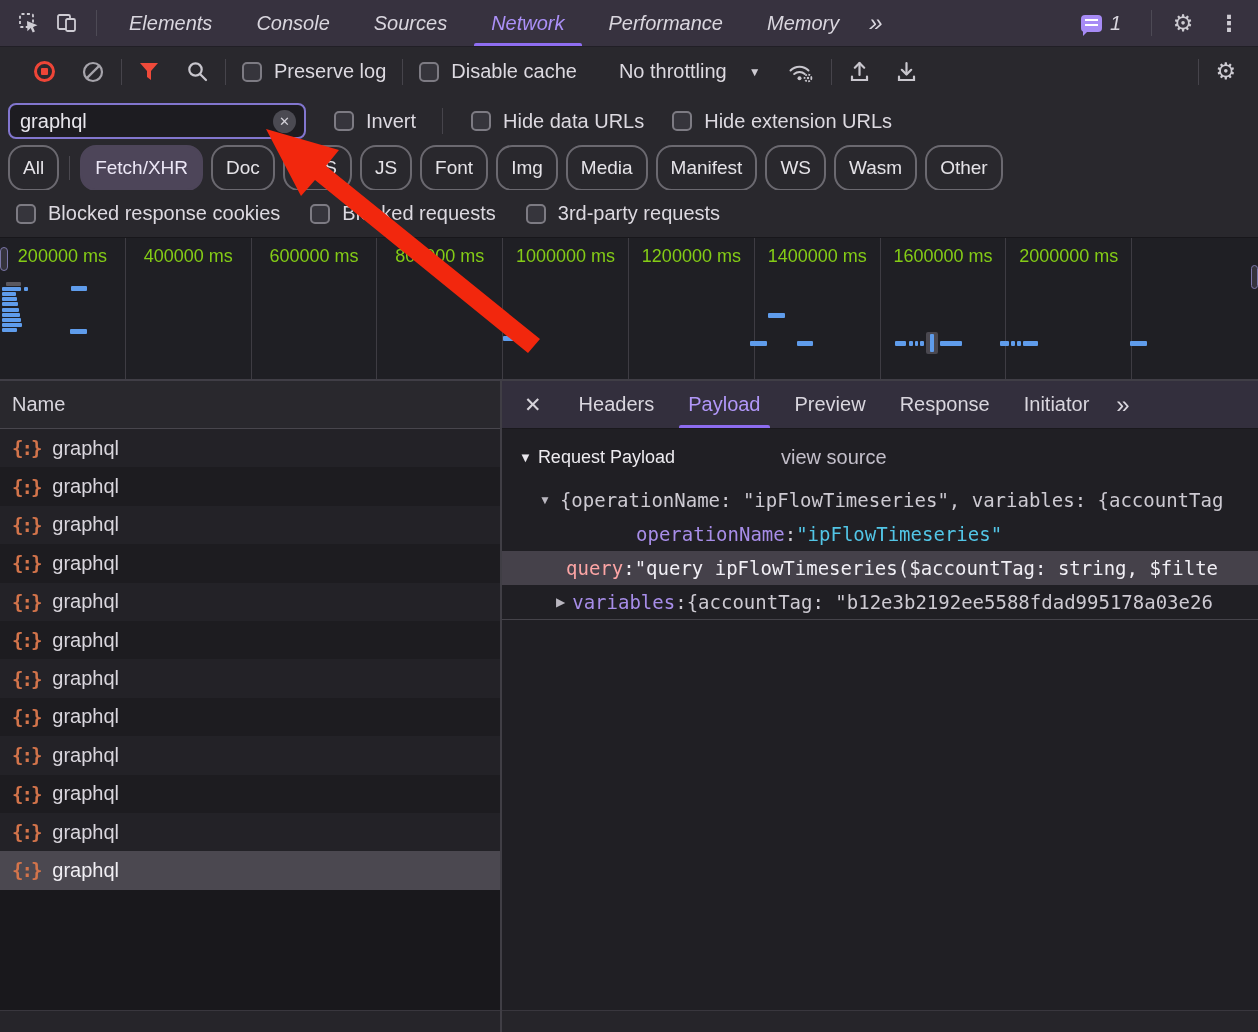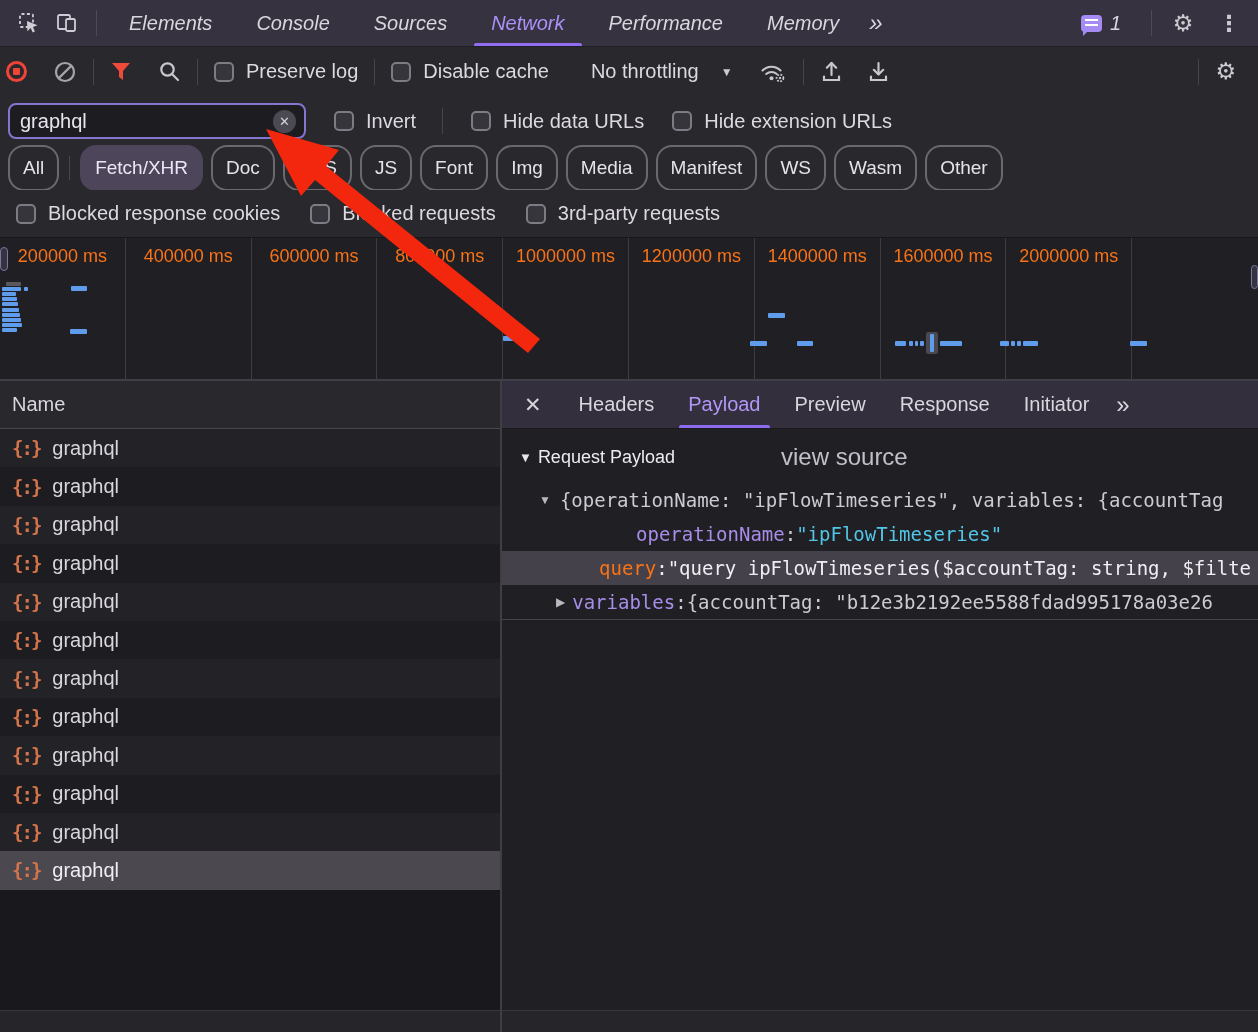--- a/index.html
+++ b/index.html
@@ -28,21 +28,21 @@
   .issues-badge::before { content:""; position:absolute; left:4px; right:4px; top:4px; height:2px; background:#fff; box-shadow:0 5px 0 #fff; }
   .issues-badge::after { content:""; position:absolute; left:2px; bottom:-4px; border:4px solid transparent; border-top-color:#a78bf5; border-left-color:#a78bf5; }
   .issues-count { font-size:20px; color:#d9d6de; }
   #tabbar .sep.right { margin:0 14px; }
   .gear-glyph { font-family:"DejaVu Sans", sans-serif; font-size:23px; color:#cdcbd2; line-height:1; }
   .kebab-glyph { font-family:"DejaVu Sans", sans-serif; font-size:22px; font-weight:bold; color:#cdcbd2; padding:0 6px; margin-left:12px; }
   .tb-iconbtn.gear { margin:0; }
 
   
   #nettoolbar { position:absolute; left:0; top:47px; width:1258px; height:49px;
-    background:#29282d; display:flex; align-items:center; padding-left:6px; }
+    background:#29282d; display:flex; align-items:center; padding-left:34px; }
   .rec-btn { width:21px; height:21px; border:3px solid #ee4537; border-radius:50%; position:relative; flex:0 0 auto; }
   .rec-btn::after { content:""; position:absolute; inset:4px; background:#ee4537; border-radius:1px; }
   #nettoolbar > * { margin-right:0; }
   .tbi { display:flex; align-items:center; justify-content:center; flex:0 0 auto; }
   #nettoolbar .sep { margin:0 16px; }
   .mr28 { margin-right:28px !important; }
   .cb { width:20px; height:20px; border:2px solid #7d7b83; border-radius:5px; background:#36353c; flex:0 0 auto; }
   .cb-label { margin-left:12px; font-size:20px; color:#dcd9e0; white-space:nowrap; }
   .cb-group { display:flex; align-items:center; }
   .throttle { display:flex; align-items:center; margin-left:14px; }
@@ -72,21 +72,21 @@
   
   #blockedrow { position:absolute; left:0; top:190px; width:1258px; height:47px;
     background:#29282d; display:flex; align-items:center; padding-left:16px; }
   #blockedrow .cb-group { margin-right:30px; }
 
   
   #timeline { position:absolute; left:0; top:237px; width:1258px; height:144px;
     background:#1f1f24; border-top:1px solid #18171b; border-bottom:2px solid #403e46; overflow:hidden; }
   #timeline-columns { display:flex; height:100%; }
   .tl-col { width:125.8px; flex:0 0 auto; border-right:1px solid #3e3c43; padding-top:6px; text-align:center; overflow:hidden; }
-  .tl-label { font-size:18px; color:#f97316; white-space:nowrap; }
+  .tl-label { font-size:18px; color:#84cc16; white-space:nowrap; }
   #timeline-bars { position:absolute; left:0; top:0; width:100%; height:100%; }
   .tl-bar { position:absolute; border-radius:1px; }
   .tl-bar.blue { background:#5f9ceb; }
   .tl-bar.gray { background:#5a585f; }
   .tl-bar.markerbox { background:#4a4850; border-radius:2px; }
   .tl-bar.markerbar { background:#5f9ceb; }
   .tl-bar.grip { background:#35333c; border:1.5px solid #7a76a8; border-radius:5px; }
 
   
   #leftpanel { position:absolute; left:0; top:381px; width:500px; bottom:0; background:#19181c; overflow:hidden; }
@@ -105,33 +105,33 @@
   #detail-tabs { height:48px; background:#332f3d; display:flex; align-items:stretch; border-bottom:1px solid #1a191d; }
   .close-x { display:flex; align-items:center; font-size:21px; color:#d6d3da; padding:0 20px 0 22px; }
   .dtab { display:flex; align-items:center; padding:0 17px; font-size:20px; color:#d9d6de; position:relative; }
   .dtab.active { color:#b197f8; }
   .dtab.active::after { content:""; position:absolute; left:8px; right:8px; bottom:0; height:3px; background:#8d6cf0; border-radius:2px 2px 0 0; }
   #detail-tabs .tab-chevrons { font-size:24px; padding:0 10px; }
 
   .rp-title-row { position:relative; margin-top:12px; height:32px; display:flex; align-items:center; }
   .rp-title-tri { font-size:13px; color:#e8e6ec; margin:0 6px 0 17px; }
   .rp-title { font-size:18px; font-weight:normal; color:#edebf0; }
-  .rp-viewsource { position:absolute; left:279px; top:0; line-height:32px; font-size:24px; color:#c3bfca; }
+  .rp-viewsource { position:absolute; left:279px; top:0; line-height:32px; font-size:20px; color:#c3bfca; }
 
   .ptree { margin-top:10px; border-bottom:1px solid #45434a; }
   .prow { height:34px; display:flex; align-items:center; white-space:nowrap; overflow:hidden; }
   .mono { font-family:"DejaVu Sans Mono", monospace; font-size:19px; }
   .gray { color:#cdcad2; }
   .key { color:#a78de8; }
   .cyan { color:#52c5e6; }
   .tri2 { font-size:12px; color:#bab7c0; margin-right:9px; }
   .preview-row { padding-left:37px; }
   .op-row { padding-left:100px;margin-left:34px; }
   .query-row { padding-left:64px; background:#45414a; }
-  .selkey { color:#f97316;margin-left:33px; } .selval { color:#f0eef4; }
+  .selkey { color:#fca5a5; } .selval { color:#f0eef4; }
   .var-row { padding-left:54px; }
   .var-row .tri2 { margin-right:7px; }
 
   #arrow-overlay { position:absolute; left:0; top:0; z-index:60; pointer-events:none; }
   svg.lineicon { display:block; }
 </style>
 </head>
 <body>
 
 <div id="tabbar">

